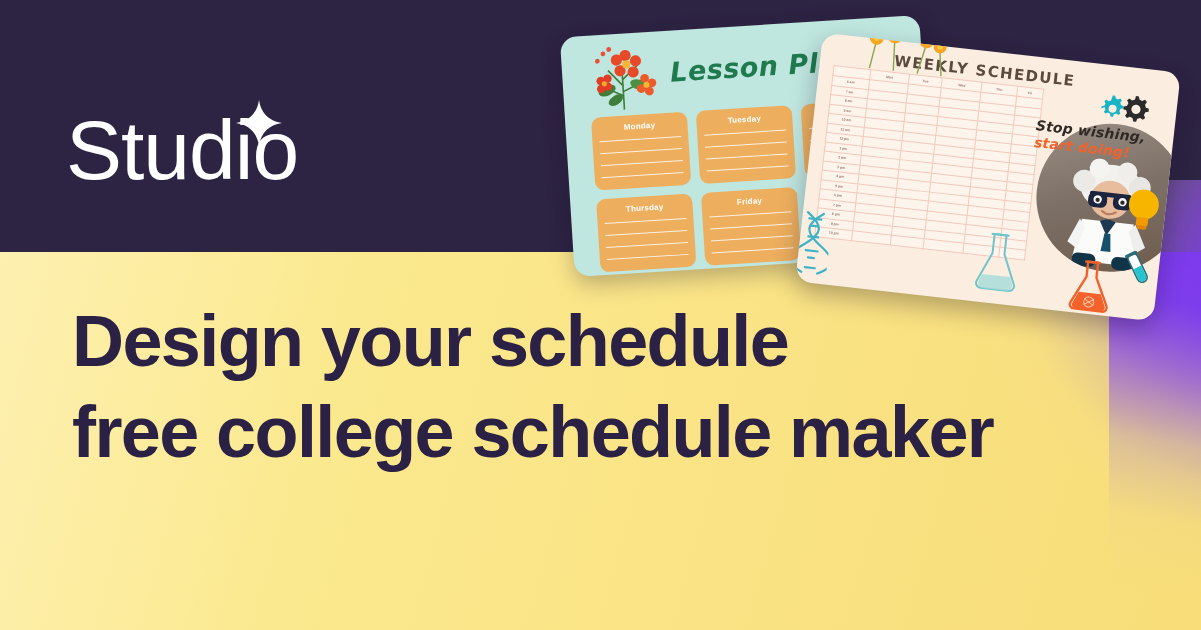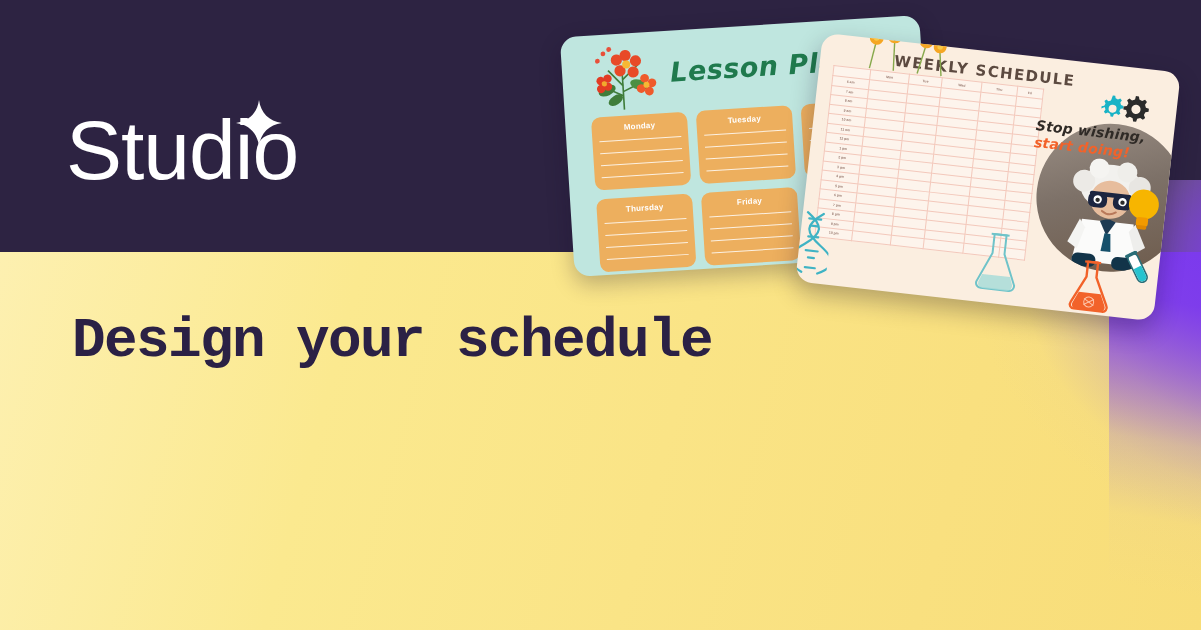--- a/index.html
+++ b/index.html
@@ -95,22 +95,22 @@
   }
 
   
   .headline {
     position: absolute;
     left: 72px;
     top: 296px;
     z-index: 6;
     width: 1110px;
     color: #2b2145;
-    font-family: Liberation Mono, monospace;
-    font-size: 56px;
+    font-family: Liberation Sans, sans-serif;
+    font-size: 72px;
     line-height: 91px;
     font-weight: 700;
     letter-spacing: -1.6px;
   }
   .headline-line { display: block; white-space: nowrap; }
 
   
   .card-planner {
     position: absolute;
     left: 567px;
@@ -662,15 +662,16 @@
       <g stroke="#ffd0b8" stroke-width="1" fill="none" opacity="0.9">
         <circle cx="22" cy="42" r="5"></circle>
           <path d="M17 39 L27 45"></path>
           <path d="M27 39 L17 45"></path>
       </g>
     </svg>
   </div>
 
   <div class="headline">
     <span class="headline-line">Design your schedule</span>
+    <span class="headline-line">free college schedule maker</span>
   </div>
 
 </div>
 
 </body></html>

